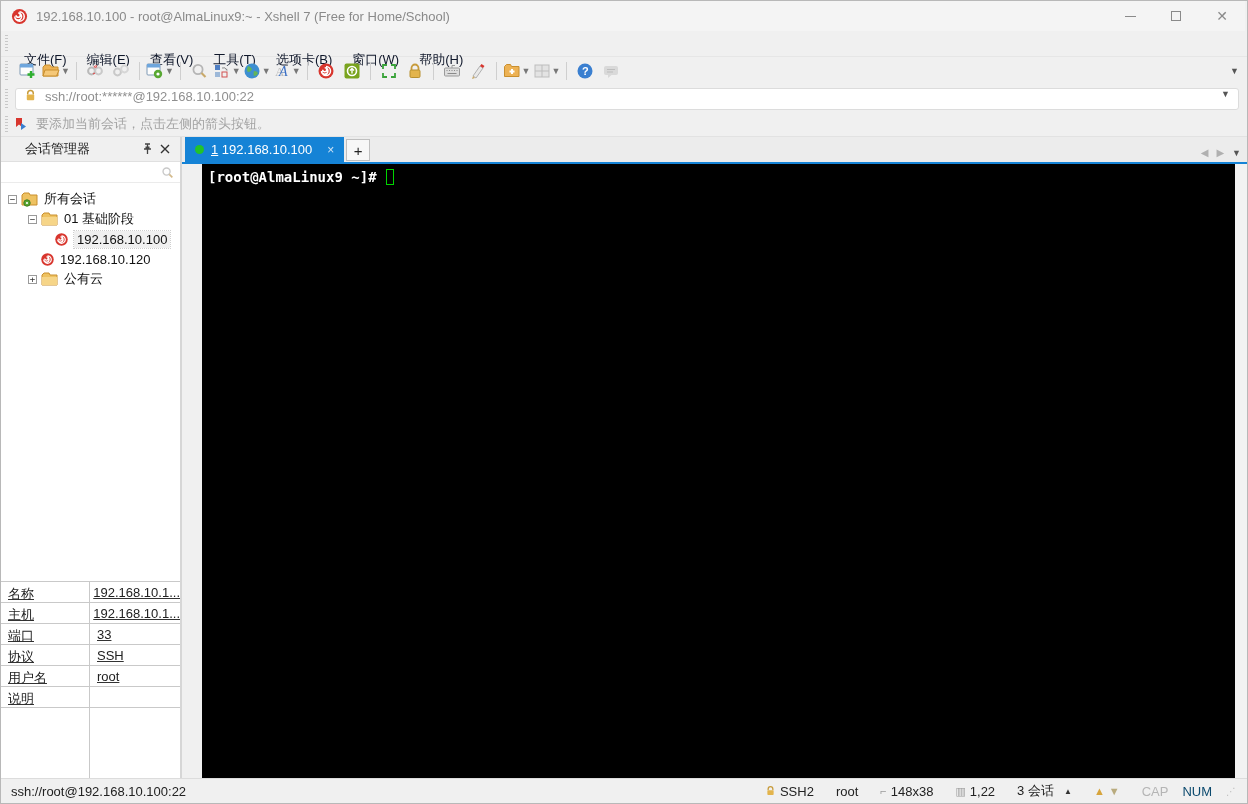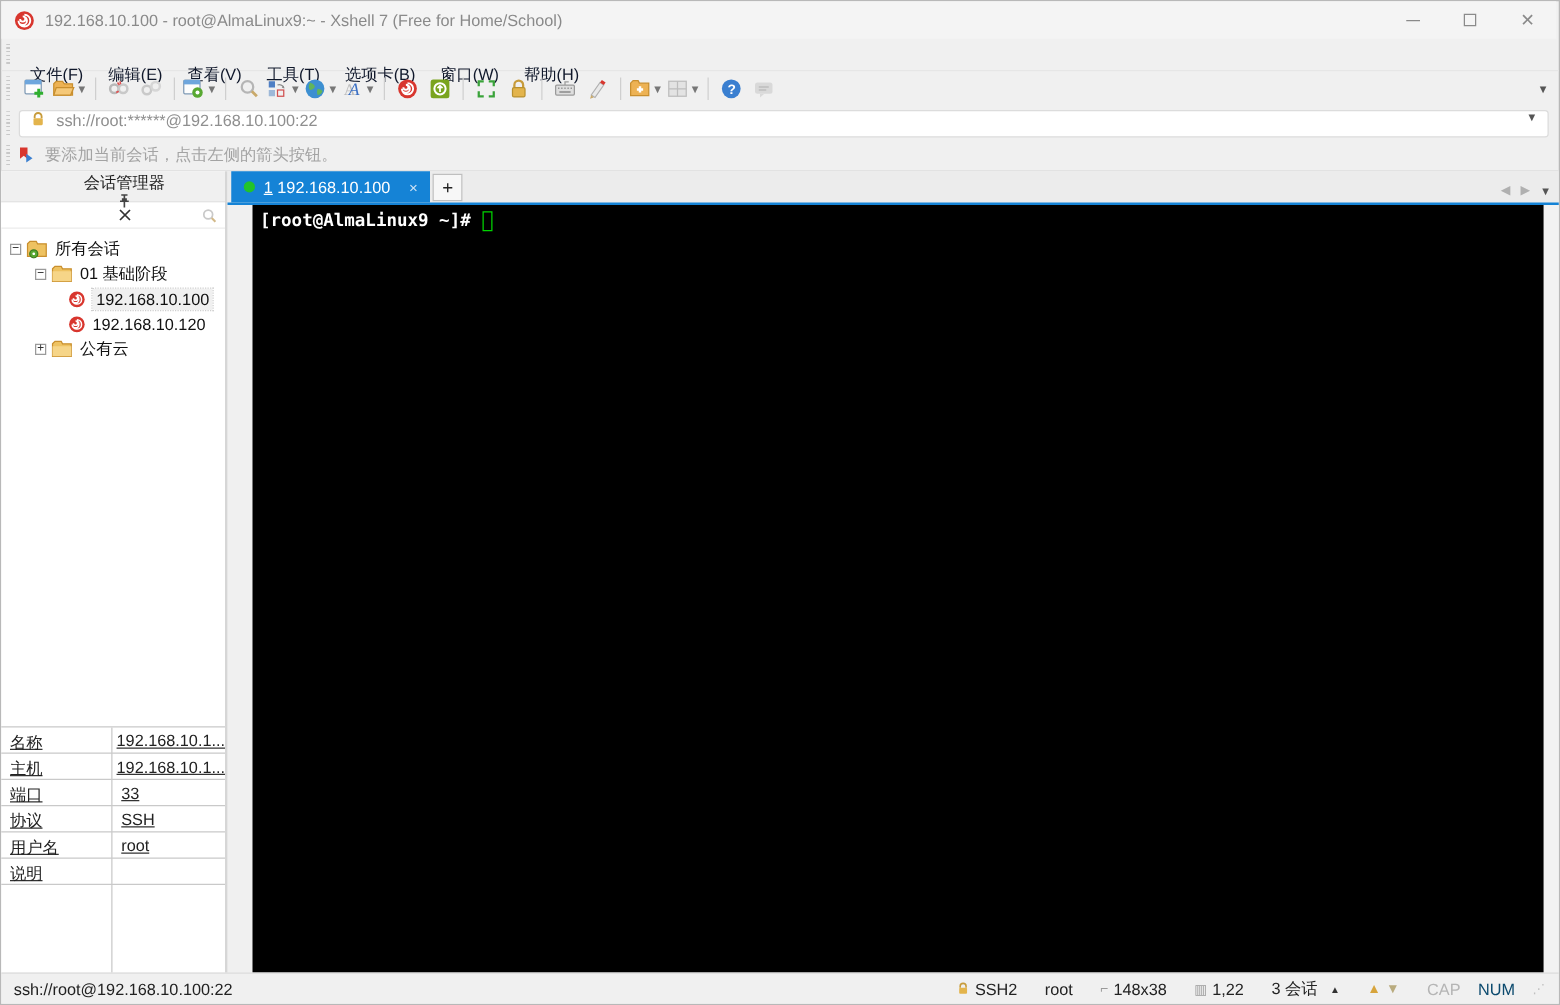--- a/index.html
+++ b/index.html
@@ -36,21 +36,21 @@
   .address-input .lock { margin-right:8px; }
   .address-caret { margin-left:auto; color:#555; font-size:9px; }
 
   
   .infobar { position:absolute; top:111px; left:0; right:0; height:25px; display:flex; align-items:center; padding-left:14px; color:#a3a3a3; border-bottom:1px solid #e2e2e2; }
   .infobar .flag { margin-right:8px; }
 
   
   .main { position:absolute; top:136px; left:0; right:0; bottom:24px; display:flex; }
   .sidebar { position:relative; width:181px; background:#fff; border-right:2px solid #d6d6d6; }
-  .panel-header { height:25px; background:#f0f0f0; display:flex; align-items:center; padding:0 6px 0 24px; border-bottom:1px solid #e0e0e0;flex-direction:column; }
+  .panel-header { height:25px; background:#f0f0f0; display:flex; align-items:center; padding:0 6px 0 24px; border-bottom:1px solid #e0e0e0; }
   .panel-header .ph-title { flex:1; color:#222; }
   .ph-btn { width:18px; height:18px; display:flex; align-items:center; justify-content:center; color:#333; }
   .searchbox { height:21px; background:#fff; border-bottom:1px solid #ebebeb; display:flex; align-items:center; justify-content:flex-end; padding-right:6px; }
 
   .tree { padding-top:6px; }
   .tree-row { height:20px; display:flex; align-items:center; white-space:nowrap; }
   .expander { width:9px; height:9px; border:1px solid #9a9a9a; background:#fff; display:flex; align-items:center; justify-content:center; font-size:9px; line-height:7px; color:#333; margin-right:4px; flex:0 0 auto; font-family:"DejaVu Sans Mono",monospace; }
   .tree-icon { margin-right:5px; flex:0 0 auto; }
   .tree-label { color:#111; }
   .tree-label.selected { background:#f0f0f0; outline:1px dotted #cfcfcf; padding:1px 3px; }
@@ -333,21 +333,21 @@
           </svg>
           <span class="tree-label">01 基础阶段</span>
         </div>
         <div class="tree-row" style="padding-left:53px;">
           <svg class="tree-icon" width="15" height="15" viewBox="0 0 18 18">
             <circle cx="9" cy="9" r="7.5" fill="#d8362e"></circle>
             <path d="M9 4.5 a4.5 4.5 0 1 1 -4.5 4.5 a3.2 3.2 0 1 0 3.2 -3.2 a2 2 0 1 1 -2 2" fill="none" stroke="#fff" stroke-width="1.5"></path>
           </svg>
           <span class="tree-label selected">192.168.10.100</span>
         </div>
-        <div class="tree-row" style="padding-left:53px;">
+        <div class="tree-row" style="padding-left:39px;">
           <svg class="tree-icon" width="15" height="15" viewBox="0 0 18 18">
             <circle cx="9" cy="9" r="7.5" fill="#d8362e"></circle>
             <path d="M9 4.5 a4.5 4.5 0 1 1 -4.5 4.5 a3.2 3.2 0 1 0 3.2 -3.2 a2 2 0 1 1 -2 2" fill="none" stroke="#fff" stroke-width="1.5"></path>
           </svg>
           <span class="tree-label">192.168.10.120</span>
         </div>
         <div class="tree-row" style="padding-left:27px;">
           <span class="expander">+</span>
           <svg class="tree-icon" width="18" height="15" viewBox="0 0 18 15">
             <path d="M1 3 l2-2 h5 l1 2 H16 v10 H1 z" fill="#eec261" stroke="#c98f2e"></path>

